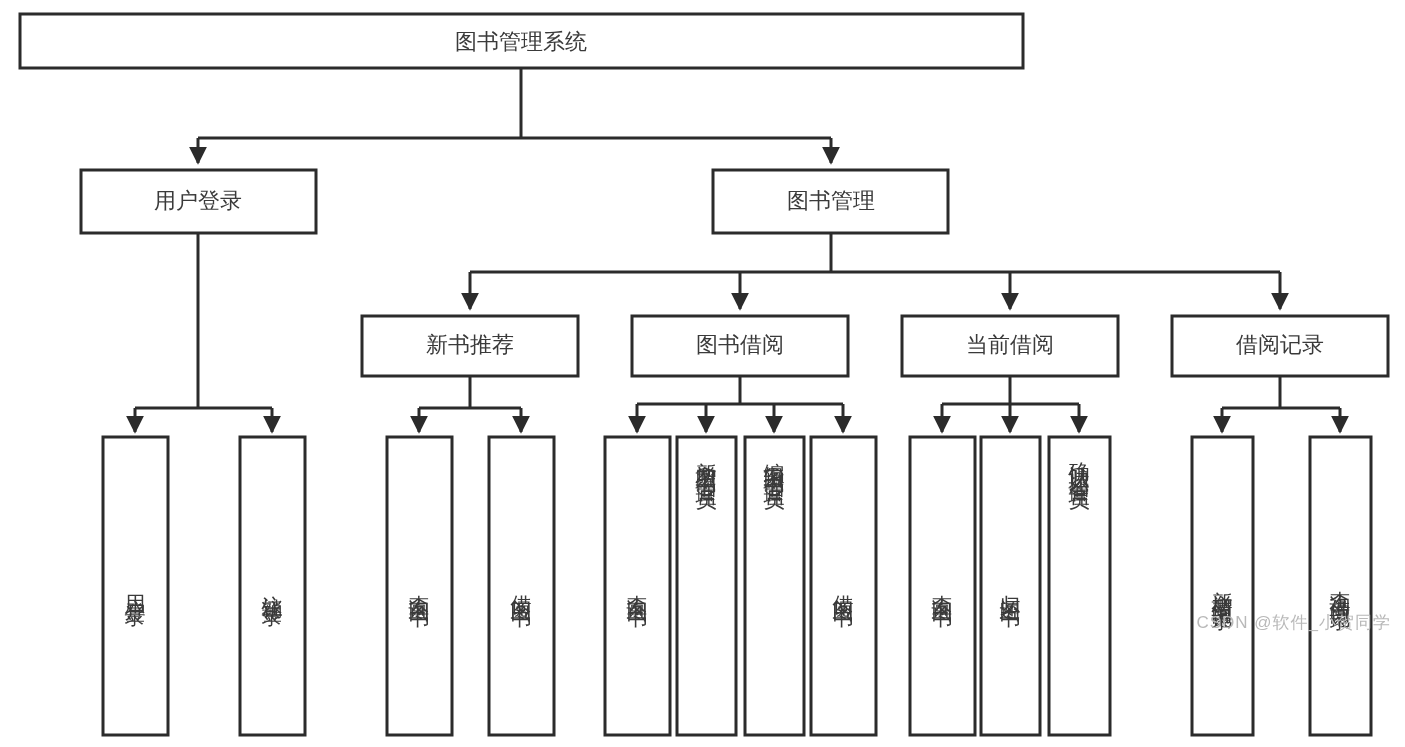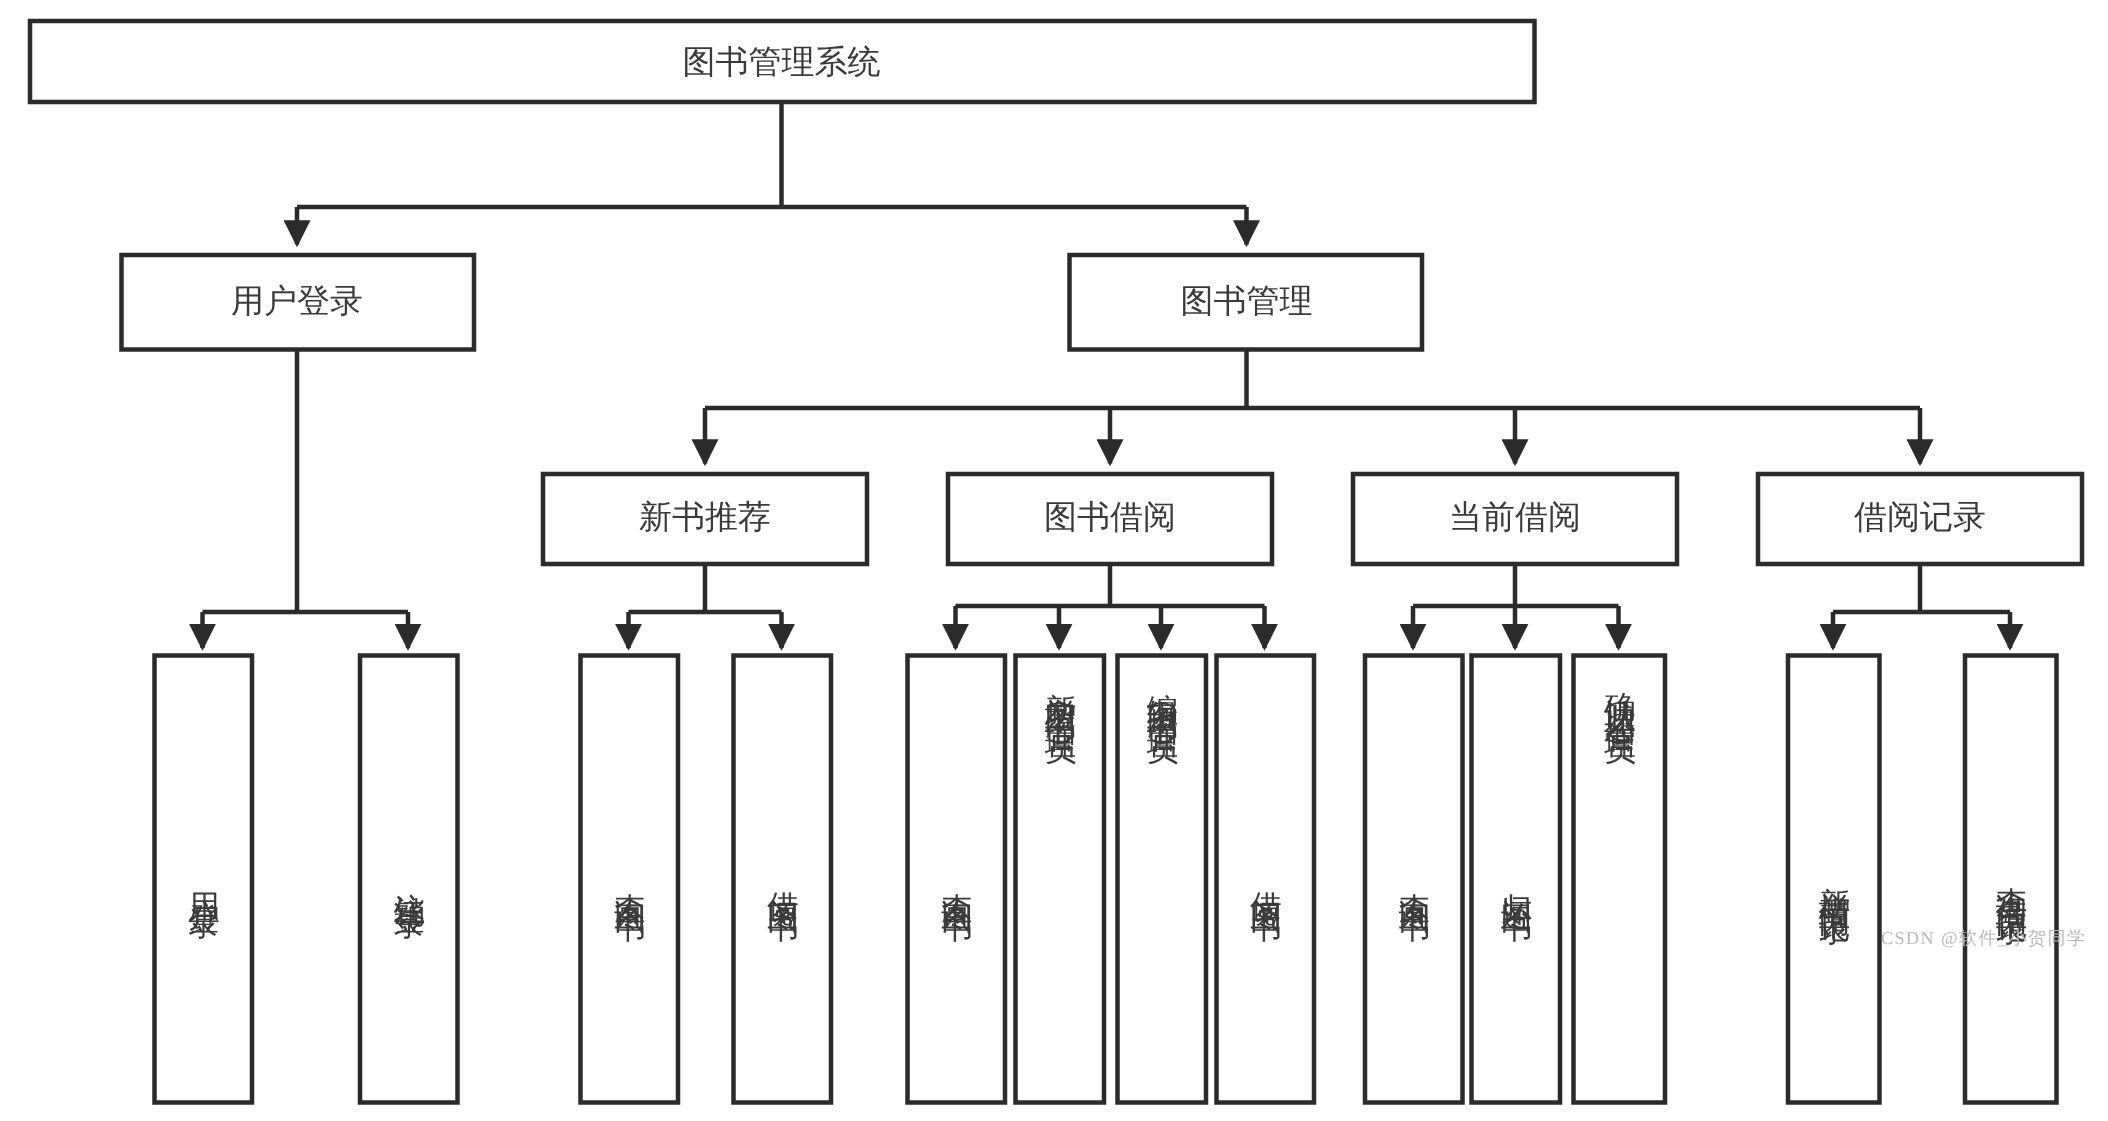--- a/index.html
+++ b/index.html
@@ -59,22 +59,22 @@
     line-height: 1.1;
     color: #3a3a3a;
     letter-spacing: 4px;
     white-space: nowrap;
     text-align: center;
   }
   .watermark {
     position: absolute;
     right: 14px;
     bottom: 4px;
-    font-family: Liberation Serif, serif;
-    font-size: 12px;
+    font-family: Liberation Sans, sans-serif;
+    font-size: 17px;
     color: #b9b9b9;
     letter-spacing: 1px;
     white-space: nowrap;
   }
 </style>
 </head>
 <body>
 
 <div id="diagram-root">
 

